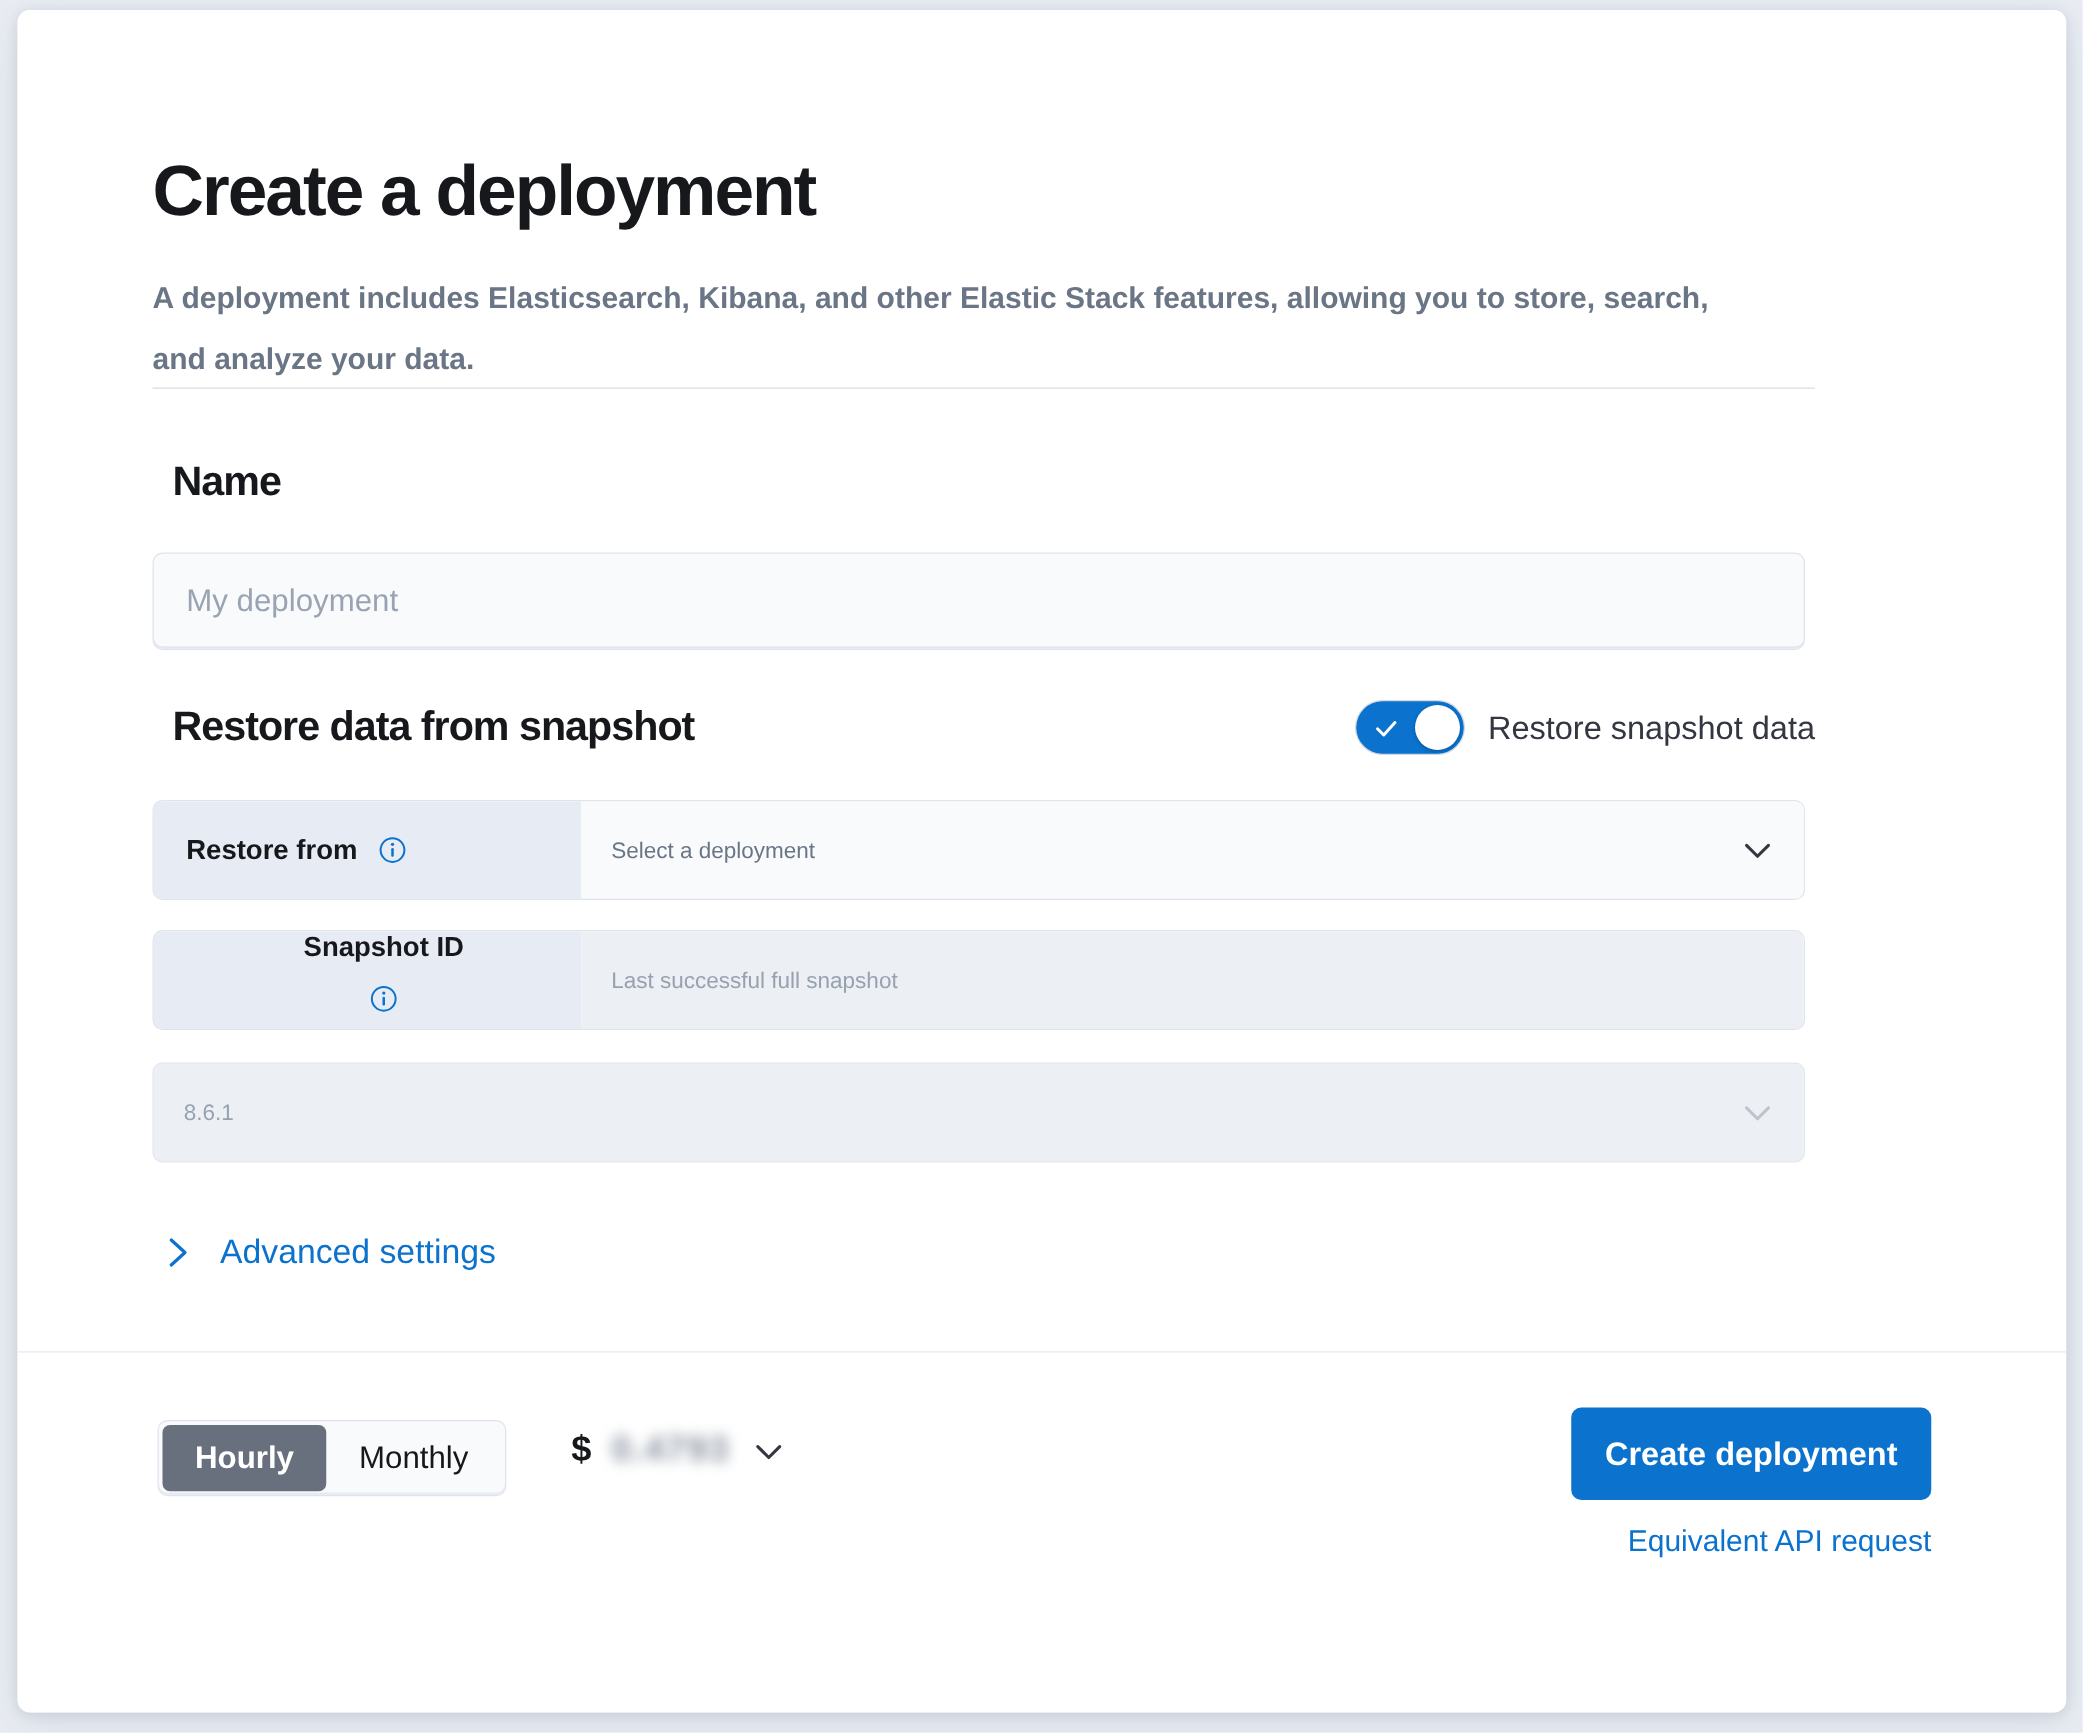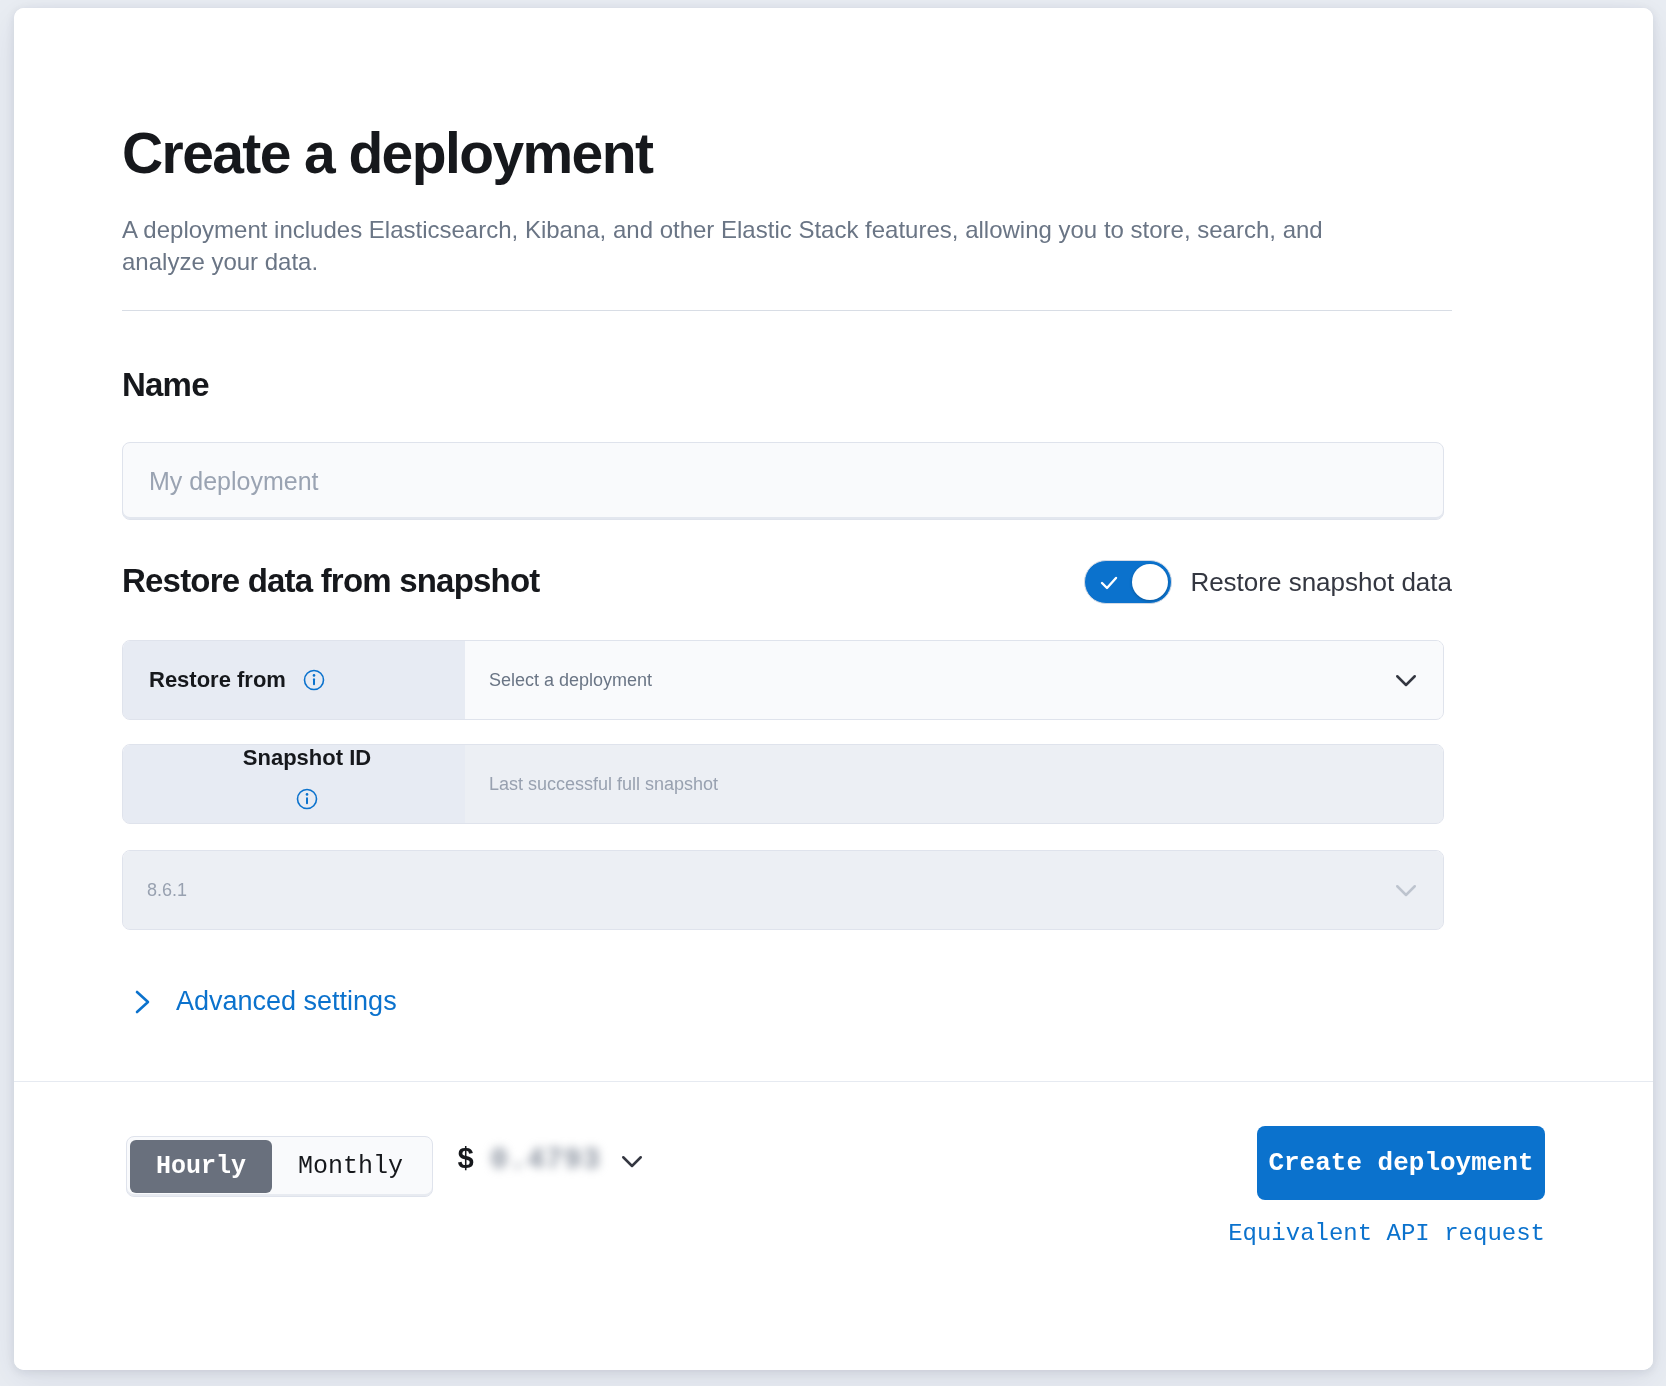--- a/index.html
+++ b/index.html
@@ -42,32 +42,32 @@
     line-height: 66px;
     font-weight: bold;
     letter-spacing: -1.6px;
     color: #16181c;
     white-space: nowrap;
   }
   .subtitle {
     position: absolute; left: 0; top: 206px;
     width: 1262px;
     font-size: 24px;
-    line-height: 32px;
+    line-height: 49px;
     color: #6a7585;
-    font-weight: normal;
+    font-weight: bold;
   }
   .divider {
     position: absolute; left: 0; top: 302px;
     width: 1330px; height: 1px;
     background: #d8dde5;
   }
 
   h2.section {
-    position: absolute; left: 0;
+    position: absolute; left: 16px;
     margin: 0;
     font-size: 33px;
     font-weight: bold;
     letter-spacing: -0.8px;
     color: #16181c;
   }
   h2.name-head { top: 358px; }
   h2.restore-head { top: 554px; }
 
   .name-input {
@@ -167,21 +167,21 @@
   }
   .advanced .arrow { width: 22px; height: 28px; flex: none; }
 
   
   .footer {
     position: absolute; left: 0; right: 0; top: 1073px; bottom: 0;
     background: #ffffff;
     border-top: 1px solid #e6eaf1;
   }
   .footer-inner {
-    position: absolute; left: 108px; right: 108px; top: 0; bottom: 0; font-family: Liberation Mono, monospace;
+    position: absolute; left: 108px; right: 108px; top: 0; bottom: 0;
   }
   .seg {
     position: absolute; left: 4px; top: 54px;
     display: flex;
     border: 1px solid #dfe3ec;
     border-radius: 8px;
     overflow: hidden;
     background: #f9fafc;
     padding: 3px;
     box-shadow: inset 0 -2px 0 0 #e8ebf1;

